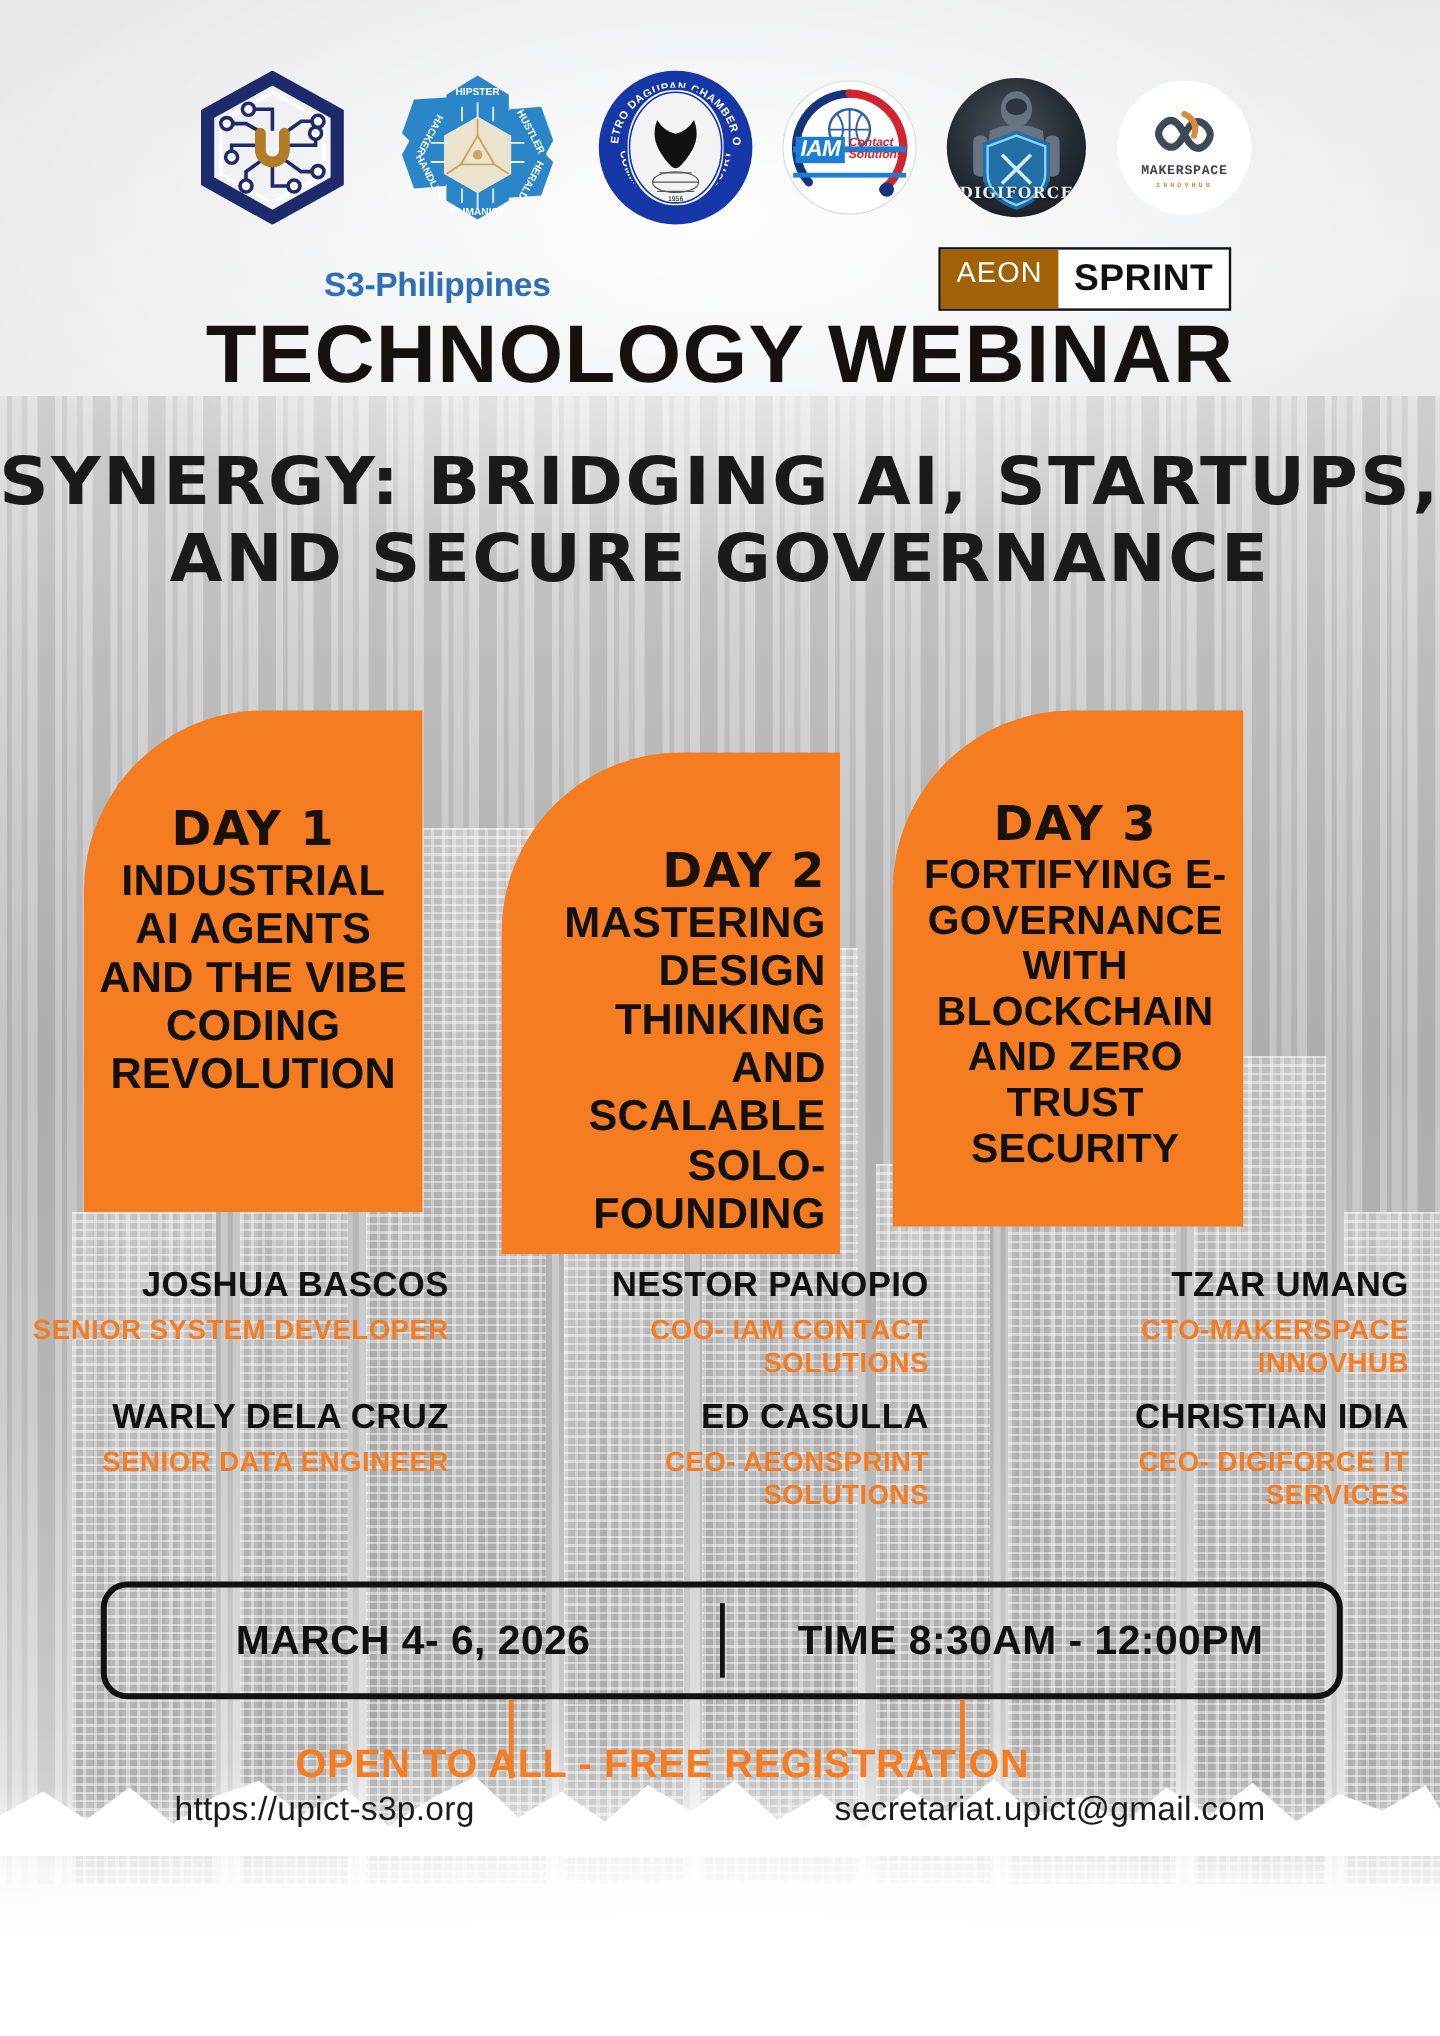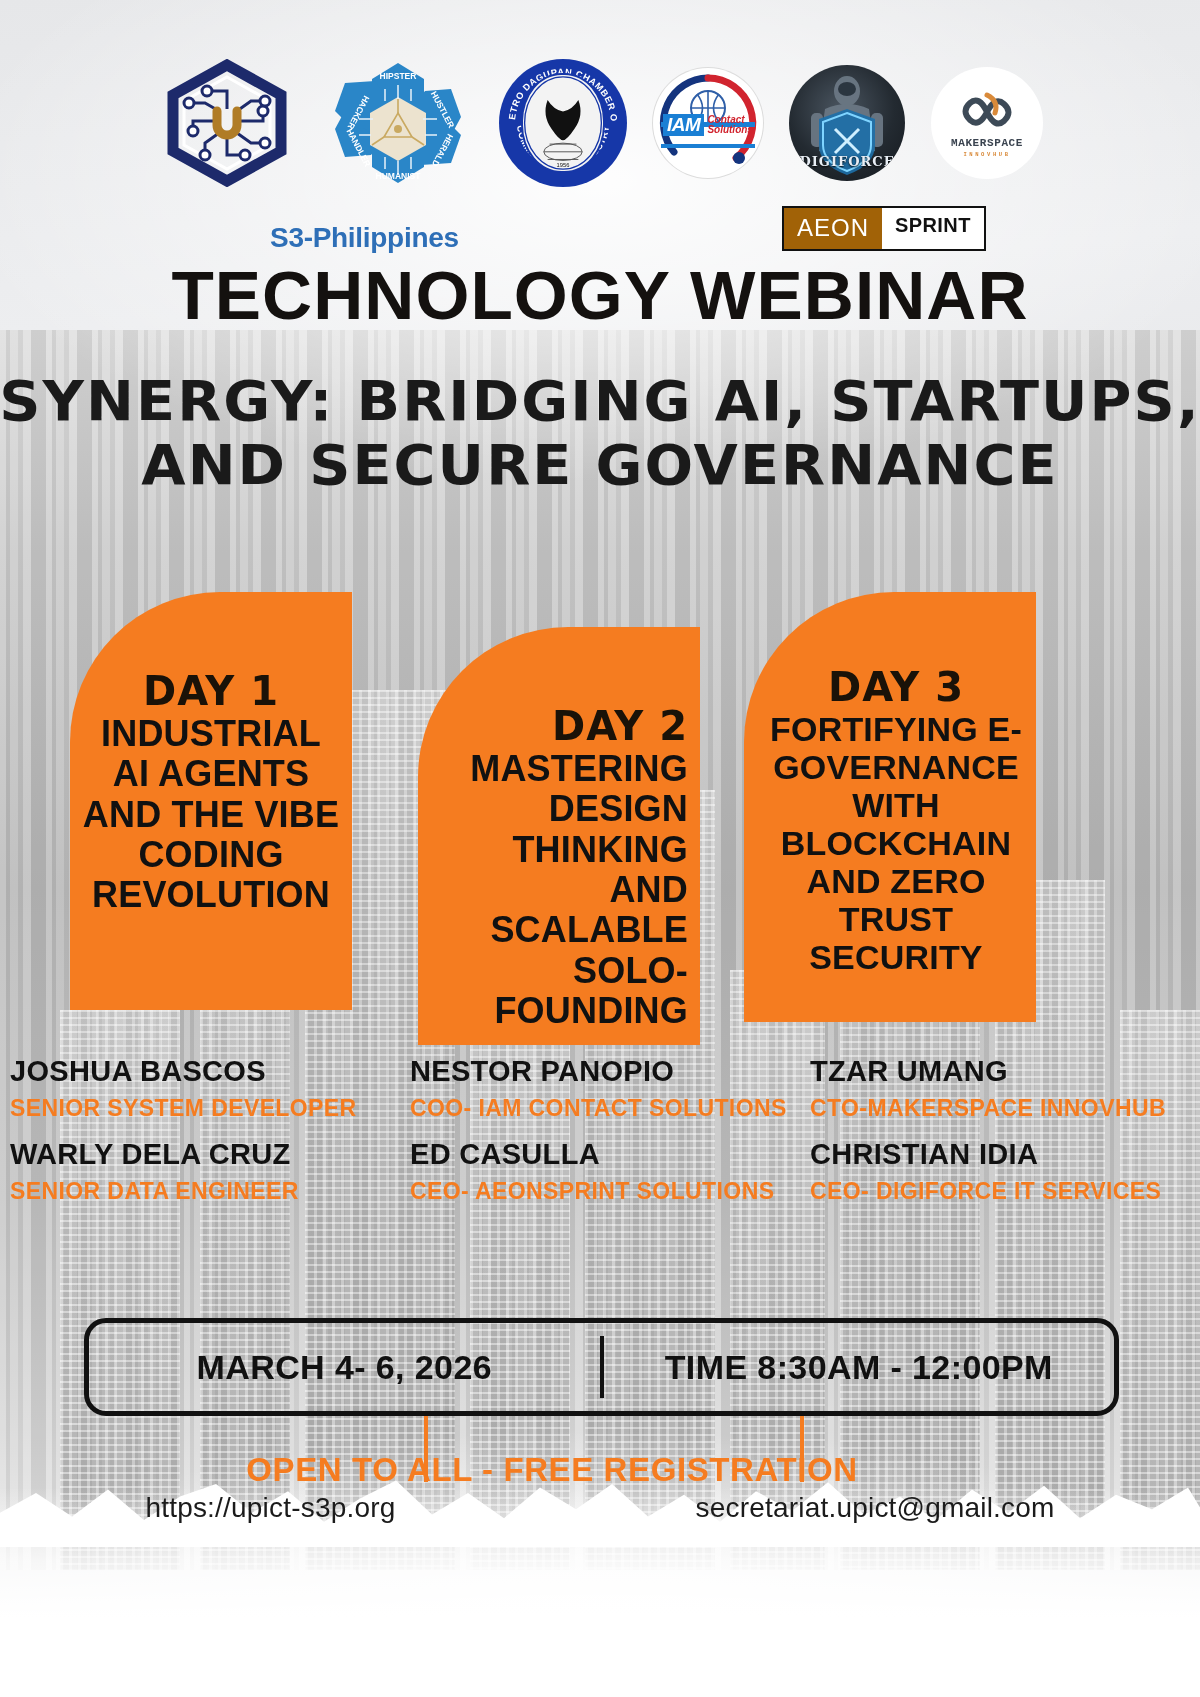--- a/index.html
+++ b/index.html
@@ -112,21 +112,21 @@
     position:absolute;left:270px;top:222px;
     font-size:28px;font-weight:bold;color:#2e6fb7;letter-spacing:-.3px;
   }
   
   .aeon{
     position:absolute;left:782px;top:206px;
     display:flex;border:2px solid #111;background:#fff;
   }
   .aeon-a{background:#a16207;color:#fff;font-size:24px;letter-spacing:1px;
     padding:6px 13px 7px;font-family:"Liberation Sans",sans-serif;}
-  .aeon-s{color:#111;font-size:20px;font-weight:bold;letter-spacing:.4px;padding:6px 13px 7px;}
+  .aeon-s{color:#111;font-size:31px;font-weight:bold;letter-spacing:.4px;padding:6px 13px 7px;}
 
   
   .main-title{
     position:absolute;left:0;top:256px;width:1200px;text-align:center;
     font-size:68px;font-weight:bold;color:#14110f;letter-spacing:1px;
     font-family:"Liberation Sans",sans-serif;
     transform:scaleX(1.02);
   }
   .sub-title{
     position:absolute;left:0;top:370px;width:1200px;text-align:center;
@@ -171,21 +171,21 @@
   #card-1 .card-day{ margin-top:76px; }
   #card-2{ left:418px; top:627px;  width:282px; height:418px;text-align:right; }
   #card-2 .card-day{ margin-top:76px; }
   #card-3{ left:744px; top:592px;  width:292px; height:430px;padding-left:24px; }
   #card-3 .card-day{ margin-top:72px; }
   #card-3 .card-topic{ font-size:34px; }
 
   
   .speakers{position:absolute;left:0;top:1055px;width:1200px;}
   .spk-row{display:flex;width:1200px;}
-  .spk-col{flex:1;text-align:left;padding:0 10px;}
+  .spk-col{flex:1;text-align:right;padding:0 26px;}
   .spk-name{
     font-size:29px;font-weight:bold;color:#111;letter-spacing:.3px;
     font-family:"Liberation Sans",sans-serif;margin-bottom:7px;
   }
   .spk-role{
     font-size:23px;font-weight:bold;color:#F57C20;letter-spacing:.4px;
     line-height:1.18;font-family:"Liberation Sans",sans-serif;
   }
   .spk-row-2{margin-top:16px;}
 

